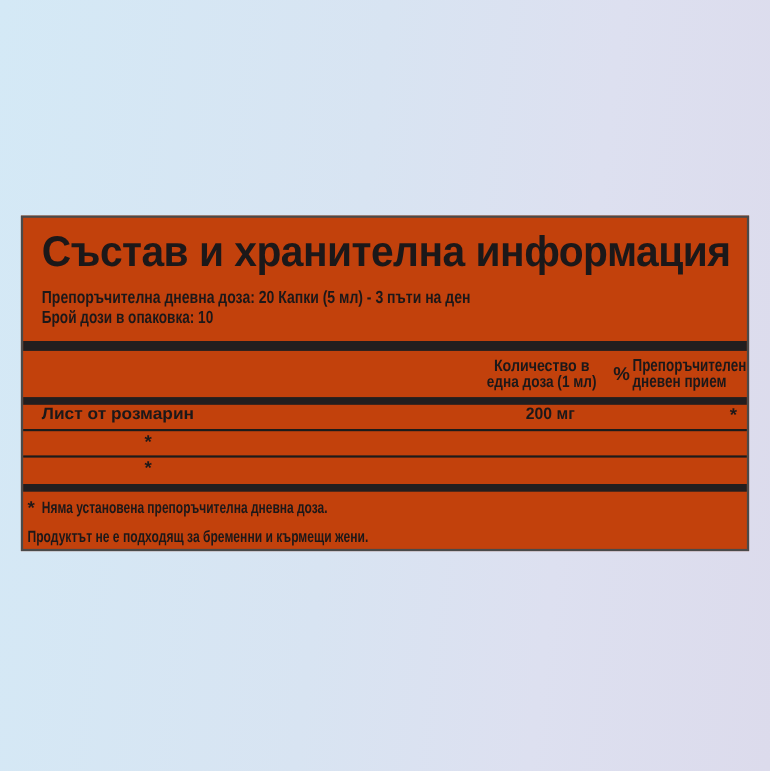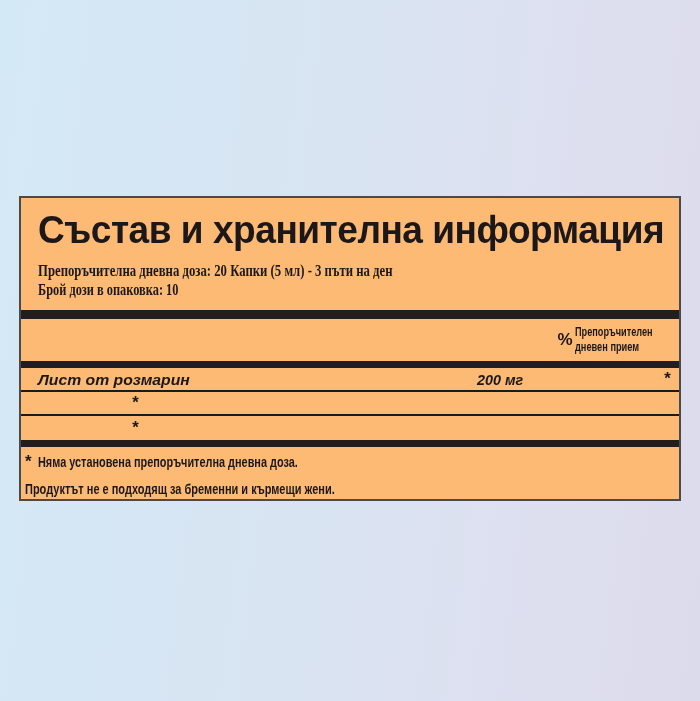--- a/index.html
+++ b/index.html
@@ -10,49 +10,49 @@
   html,body{margin:0;padding:0;}
   body{
     width:700px;height:701px;position:relative;overflow:hidden;
     background:linear-gradient(97deg,#d4e9f6 0%,#d8e4f2 45%,#dde0f0 72%,#dcdbec 100%);
     font-family:"Liberation Sans","DejaVu Sans",sans-serif;
     color:var(--ink);
     -webkit-font-smoothing:antialiased;
   }
   .panel{
     position:absolute;left:19px;top:196px;width:658px;height:301px;
-    background:#fdba74;border:2px solid var(--panel-border);
+    background:#c2410c;border:2px solid var(--panel-border);
     box-sizing:content-box;overflow:hidden;
   }
   .fitx{display:inline-block;white-space:nowrap;transform-origin:0 50%;}
   .fitx.center{transform-origin:50% 50%;}
   .title{
     margin:12px 17px 0 17px;
     font-size:39px;line-height:40px;font-weight:bold;letter-spacing:-0.5px;
   }
   .serving{
     margin:11px 17px 0 17px;
-    font-size:16px;line-height:19px;font-weight:bold;font-family:Liberation Serif, serif;
+    font-size:16px;line-height:19px;font-weight:bold;
   }
   .serving div{height:19px;}
   .bar{background:var(--bar);}
   .bar-thick{height:9px;margin-top:11px;}
   .bar-mid{height:7px;}
   .thead{
     height:42px;display:flex;align-items:center;
     padding:0 7px 0 17px;font-weight:bold;
   }
   .th-spacer{flex:1;}
   .th-amount{width:126px;text-align:center;font-size:15px;line-height:15px;}
   .th-pct{width:20px;text-align:center;font-size:17px;}
-  .th-rda{width:97px;font-size:12px;line-height:15px;}
+  .th-rda{width:97px;font-size:16px;line-height:15px;}
   .hline{display:block;}
   .trow{
-    height:24px;box-sizing:border-box;display:flex;align-items:center;
-    padding:0 9px 0 17px;font-size:15px;font-weight:bold;font-style:italic;
+    height:24px;box-sizing:border-box;display:flex;align-items:flex-start;
+    padding:0 9px 0 17px;font-size:15px;font-weight:bold;
   }
   .trow.sep{border-bottom:2px solid #1b1b1b;}
   .td-name{flex:1;}
   .td-amount{width:140px;text-align:center;}
   .td-star{width:100px;text-align:right;font-size:17px;}
   .footnotes{
     margin-top:7px;padding:0 17px 0 4px;
     font-size:15px;line-height:16px;font-weight:bold;
   }
   .fn1{display:flex;align-items:flex-start;}
@@ -74,20 +74,24 @@
     </div>
     <div>
       <span class="fitx" style="transform: scaleX(0.772277);">Брой дози в опаковка: 10</span>
     </div>
   </div>
 
   <div class="bar bar-thick"></div>
 
   <div class="thead">
     <div class="th-spacer"></div>
+    <div class="th-amount">
+      <span class="hline"><span class="fitx center" style="transform: scaleX(0.861386);">Количество в</span></span>
+      <span class="hline"><span class="fitx center" style="transform: scaleX(0.826446);">една доза (1 мл)</span></span>
+    </div>
     <div class="th-pct">%</div>
     <div class="th-rda">
       <span class="hline"><span class="fitx" style="transform: scaleX(0.76378);">Препоръчителен</span></span>
       <span class="hline"><span class="fitx" style="transform: scaleX(0.769231);">дневен прием</span></span>
     </div>
   </div>
 
   <div class="bar bar-mid"></div>
 
   <div class="trow sep">

